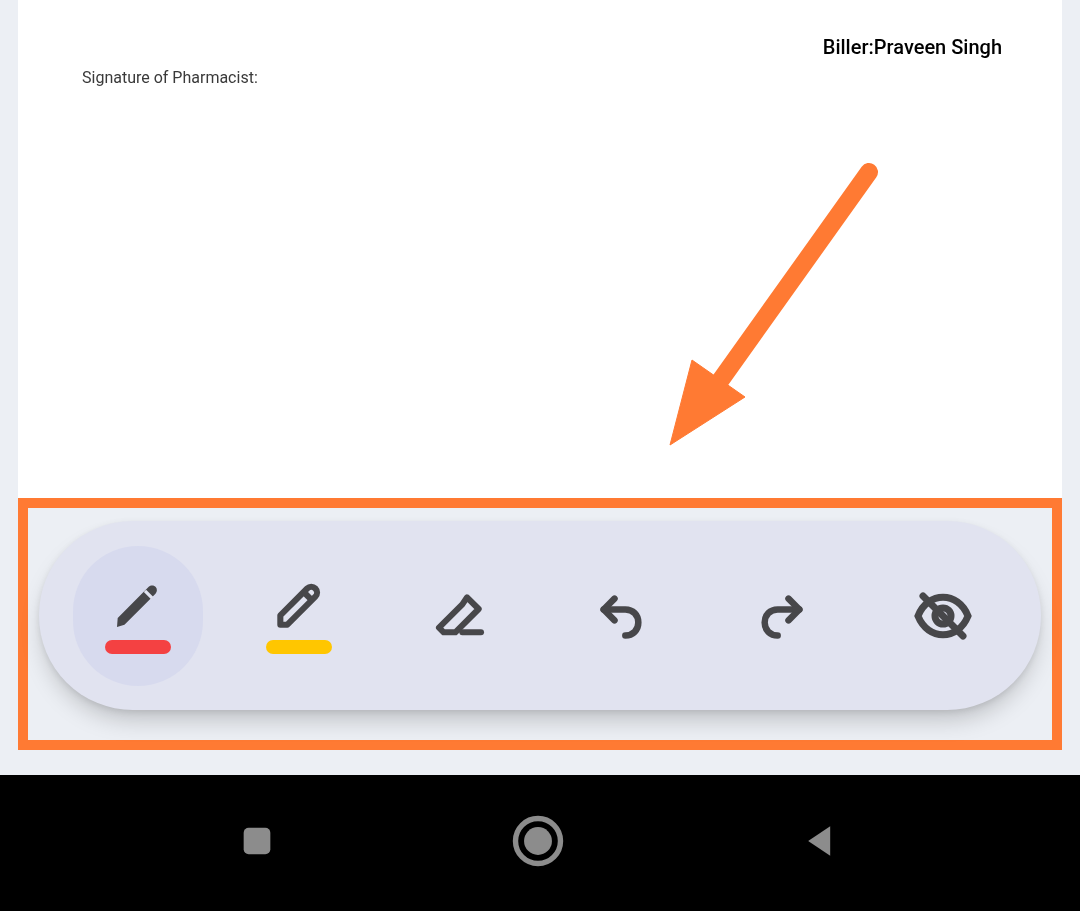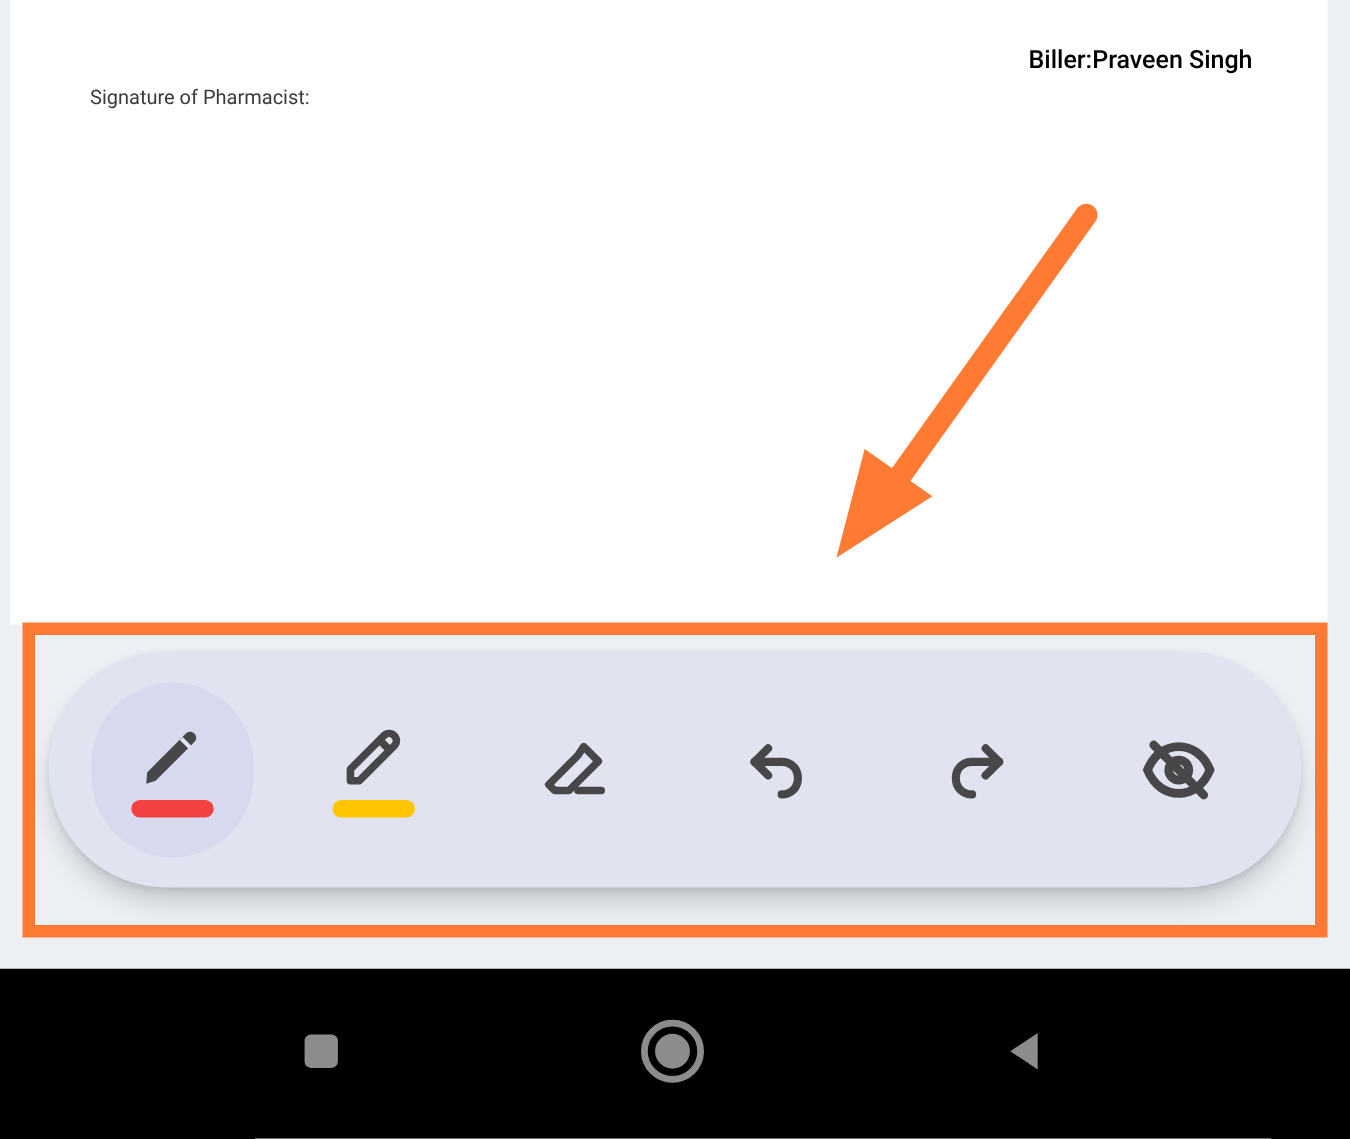--- a/index.html
+++ b/index.html
@@ -1,21 +1,21 @@
 <!DOCTYPE html>
 <html><head>
 <meta charset="utf-8">
 <style>
   * { box-sizing: border-box; margin: 0; padding: 0; }
   html, body { width: 1080px; height: 911px; overflow: hidden; font-family: -apple-system, BlinkMacSystemFont, "Segoe UI", Roboto, Arial, sans-serif; }
   body { background: #eceff4; position: relative; }
 
   .document {
     position: absolute;
-    left: 8px; top: 0; right: 18px;
+    left: 18px; top: 0; right: 18px;
     height: 500px;
     background: #ffffff;
   }
   .doc-biller {
     position: absolute;
     right: 60px; top: 35px;
     font-size: 20px; font-weight: 500; color: #000;
   }
   .doc-signature {
     position: absolute;

